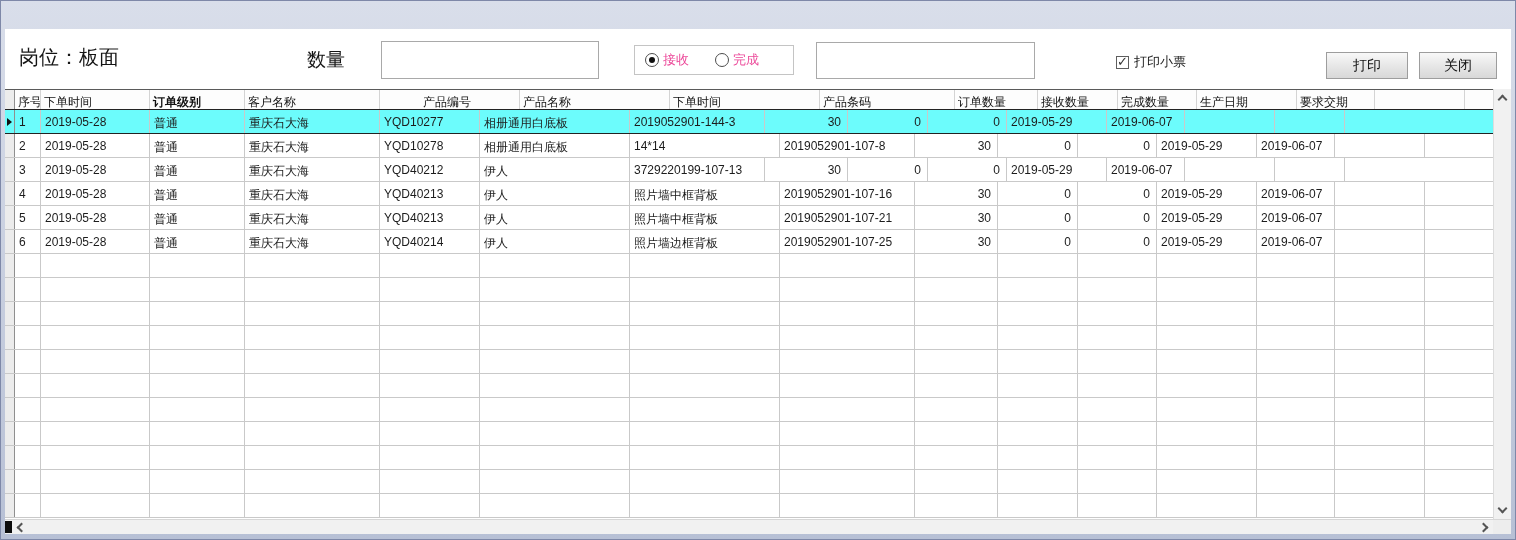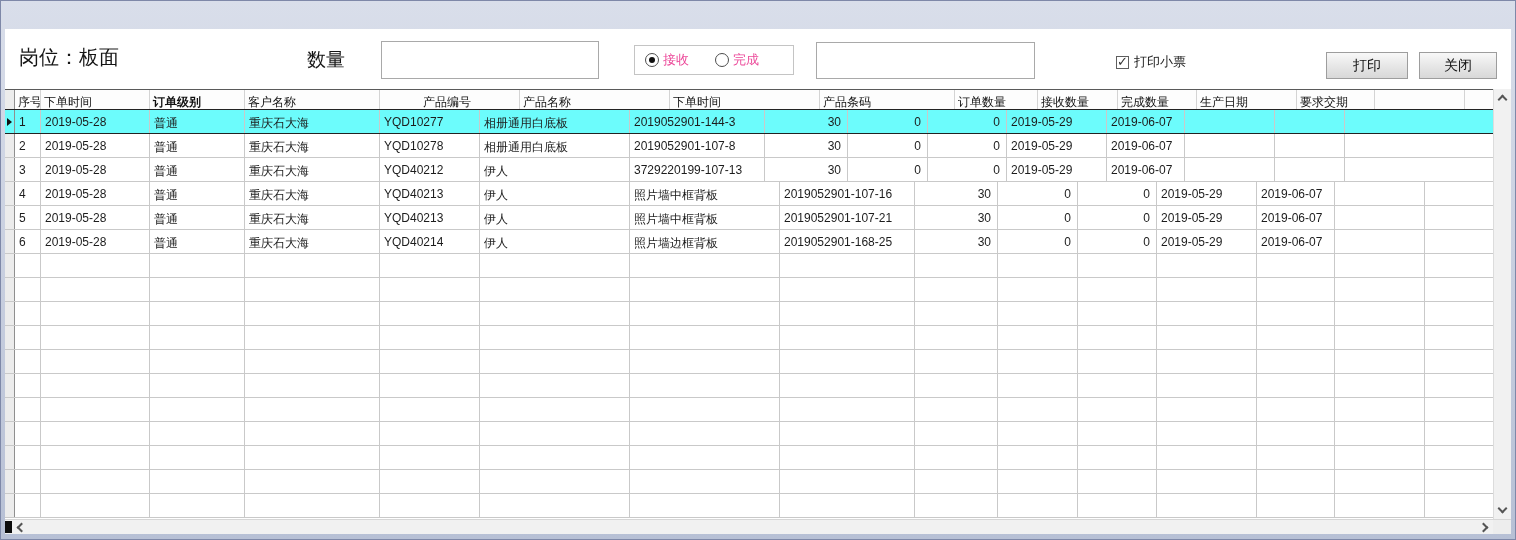--- a/index.html
+++ b/index.html
@@ -133,20 +133,21 @@
             <div class="gb-cell" style="width: 70px; background: rgb(108, 252, 252);"></div>
           </div>
           <div class="grid-row">
             <div class="sel-cell" style="width: 10px;"></div>
             <div class="gb-cell" style="width: 26px;">2</div>
             <div class="gb-cell" style="width: 109px;">2019-05-28</div>
             <div class="gb-cell" style="width: 95px;">普通</div>
             <div class="gb-cell" style="width: 135px;">重庆石大海</div>
             <div class="gb-cell" style="width: 100px;">YQD10278</div>
             <div class="gb-cell" style="width: 150px;">相册通用白底板</div>
+            <div class="gb-cell" style="width: 150px;">14*14</div>
             <div class="gb-cell" style="width: 135px;">2019052901-107-8</div>
             <div class="gb-cell num" style="width: 83px;">30</div>
             <div class="gb-cell num" style="width: 80px;">0</div>
             <div class="gb-cell num" style="width: 79px;">0</div>
             <div class="gb-cell" style="width: 100px;">2019-05-29</div>
             <div class="gb-cell" style="width: 78px;">2019-06-07</div>
             <div class="gb-cell" style="width: 90px;"></div>
             <div class="gb-cell" style="width: 70px;"></div>
           </div>
           <div class="grid-row">
@@ -204,21 +205,21 @@
           </div>
           <div class="grid-row">
             <div class="sel-cell" style="width: 10px;"></div>
             <div class="gb-cell" style="width: 26px;">6</div>
             <div class="gb-cell" style="width: 109px;">2019-05-28</div>
             <div class="gb-cell" style="width: 95px;">普通</div>
             <div class="gb-cell" style="width: 135px;">重庆石大海</div>
             <div class="gb-cell" style="width: 100px;">YQD40214</div>
             <div class="gb-cell" style="width: 150px;">伊人</div>
             <div class="gb-cell" style="width: 150px;">照片墙边框背板</div>
-            <div class="gb-cell" style="width: 135px;">2019052901-168-25</div>
+            <div class="gb-cell" style="width: 135px;">2019052901-107-25</div>
             <div class="gb-cell num" style="width: 83px;">30</div>
             <div class="gb-cell num" style="width: 80px;">0</div>
             <div class="gb-cell num" style="width: 79px;">0</div>
             <div class="gb-cell" style="width: 100px;">2019-05-29</div>
             <div class="gb-cell" style="width: 78px;">2019-06-07</div>
             <div class="gb-cell" style="width: 90px;"></div>
             <div class="gb-cell" style="width: 70px;"></div>
           </div>
           <div class="grid-row">
             <div class="sel-cell" style="width: 10px;"></div>

